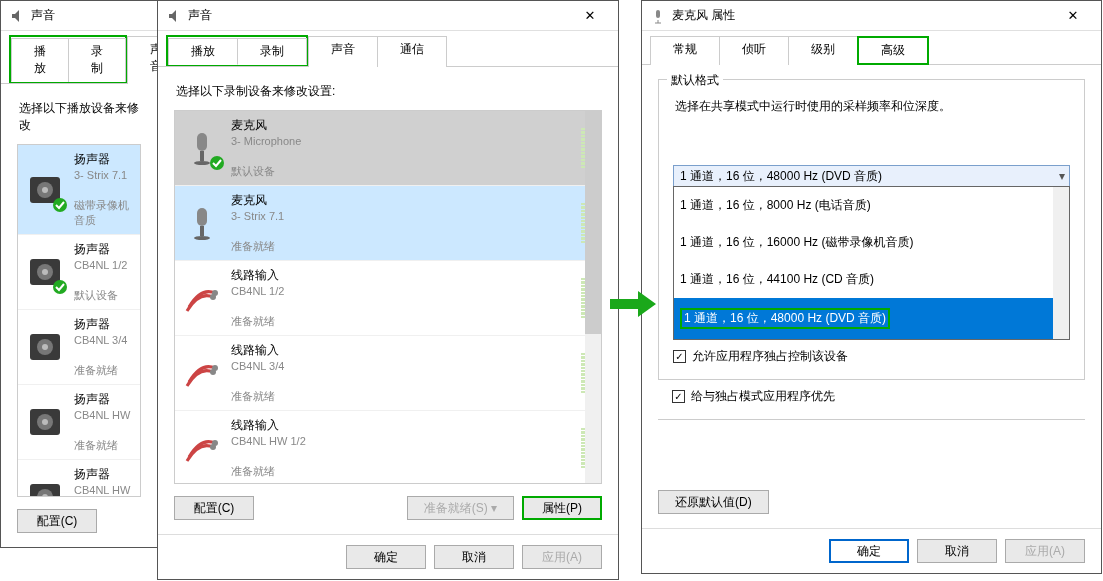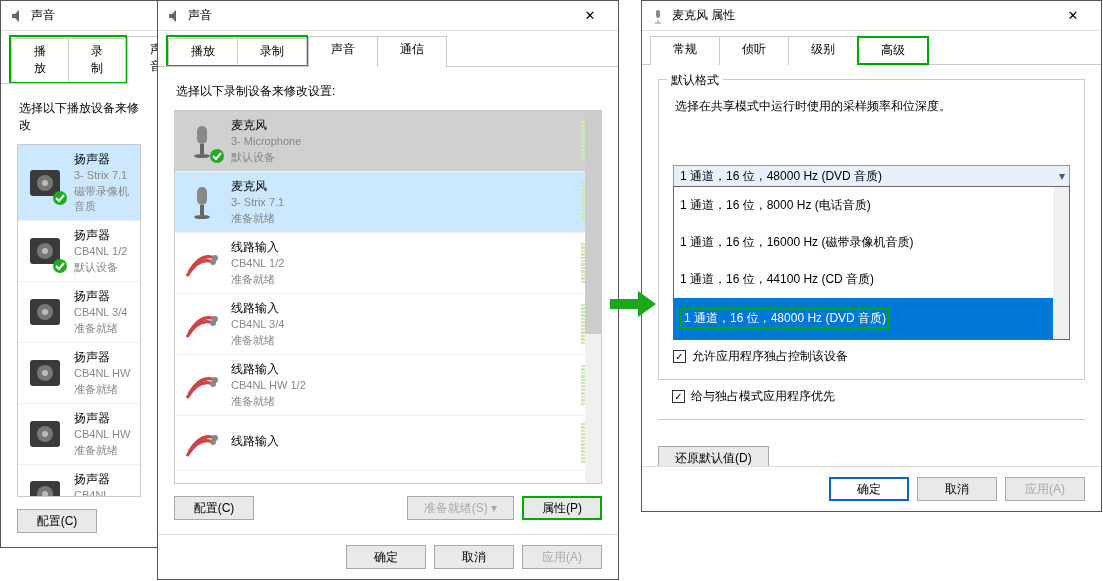--- a/index.html
+++ b/index.html
@@ -21,21 +21,21 @@
 
 .device-list { border: 1px solid #ccc; background: #fff; flex: 1; overflow: hidden; position: relative; }
 .device-list .scroll { overflow-y: hidden; height: 100%; }
 .srow { display: flex; align-items: center; padding: 6px 6px; border-bottom: 1px solid #f0f0f0; gap: 8px; }
 .srow.sel { background: #cce8ff; }
 .srow.sel-hl { background: #d0d0d0; }
 .dev-icon { width: 42px; height: 42px; display: flex; align-items: center; justify-content: center; position: relative; flex-shrink: 0; }
 .dev-labels { flex: 1; }
 .dev-name { color: #000; font-size: 12px; }
 .dev-sub { color: #888; font-size: 11px; margin-top: 1px; }
-.dev-stat { color: #888; font-size: 11px; margin-top: 3px; }
+.dev-stat { color: #888; font-size: 11px; margin-top: 17px; }
 .level { width: 14px; height: 40px; display: flex; flex-direction: column-reverse; gap: 1px; }
 .level div { flex: 1; background: #cde8b5; }
 .scrollbar { position: absolute; right: 0; top: 0; bottom: 0; width: 16px; background: #f0f0f0; }
 .sb-thumb { background: #ccc; width: 100%; }
 
 .btnrow { display: flex; gap: 8px; padding: 12px 0 4px 0; align-items: center; }
 .btn { min-width: 80px; height: 24px; padding: 0 16px; border: 1px solid #aaa; background: #e9e9e9; cursor: pointer; display: inline-flex; align-items: center; justify-content: center; }
 .btn.disabled { color: #aaa; }
 .spacer { flex: 1; }
 
@@ -403,21 +403,21 @@
     <span class="btn disabled">应用(A)</span>
   </div>
 </div>
 
 <div class="arrow-big">
   <svg width="46" height="30" viewBox="0 0 46 30">
       <path fill="#1aa81a" d="M0 10h28V2l18 13-18 13v-8H0z"></path>
     </svg>
 </div>
 
-<div class="window" style="left:641px; top:0; width:461px; height:512px;">
+<div class="window" style="left:641px; top:0; width:461px; height:574px;">
   <div class="titlebar">
     <span class="titlebar-icon">
       <svg viewBox="0 0 16 16">
           <rect x="6" y="2" width="4" height="8" rx="2" fill="#888"></rect>
           <path d="M8 12v3M5 15h6" stroke="#888"></path>
         </svg>
     </span>
     <span class="title-text">麦克风 属性</span>
     <span class="close-btn">✕</span>
   </div>

